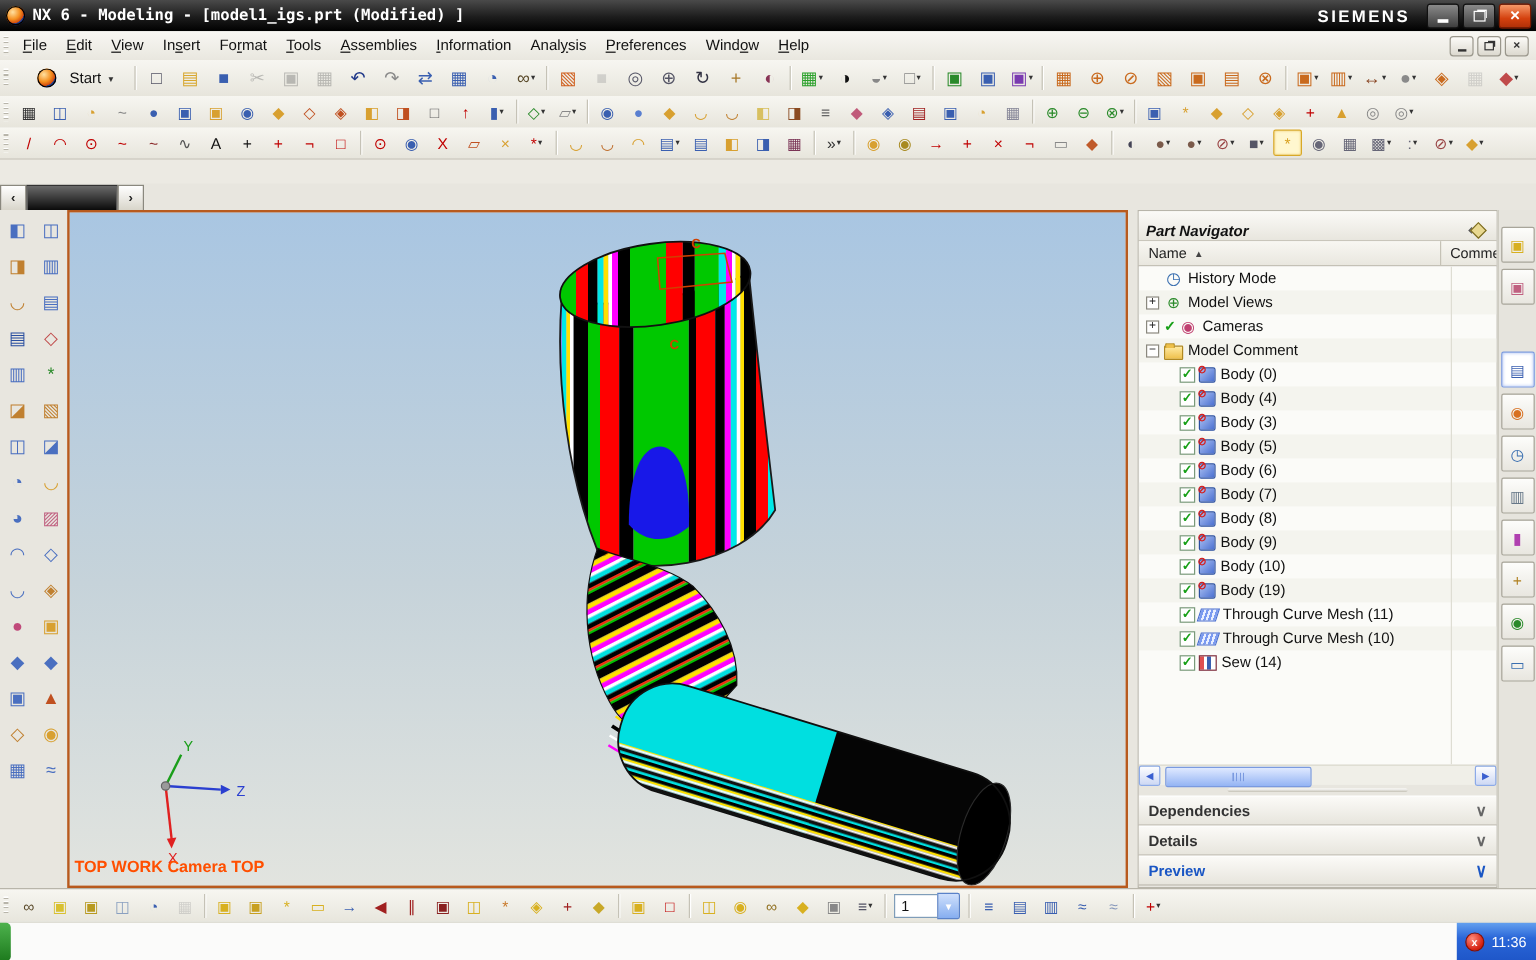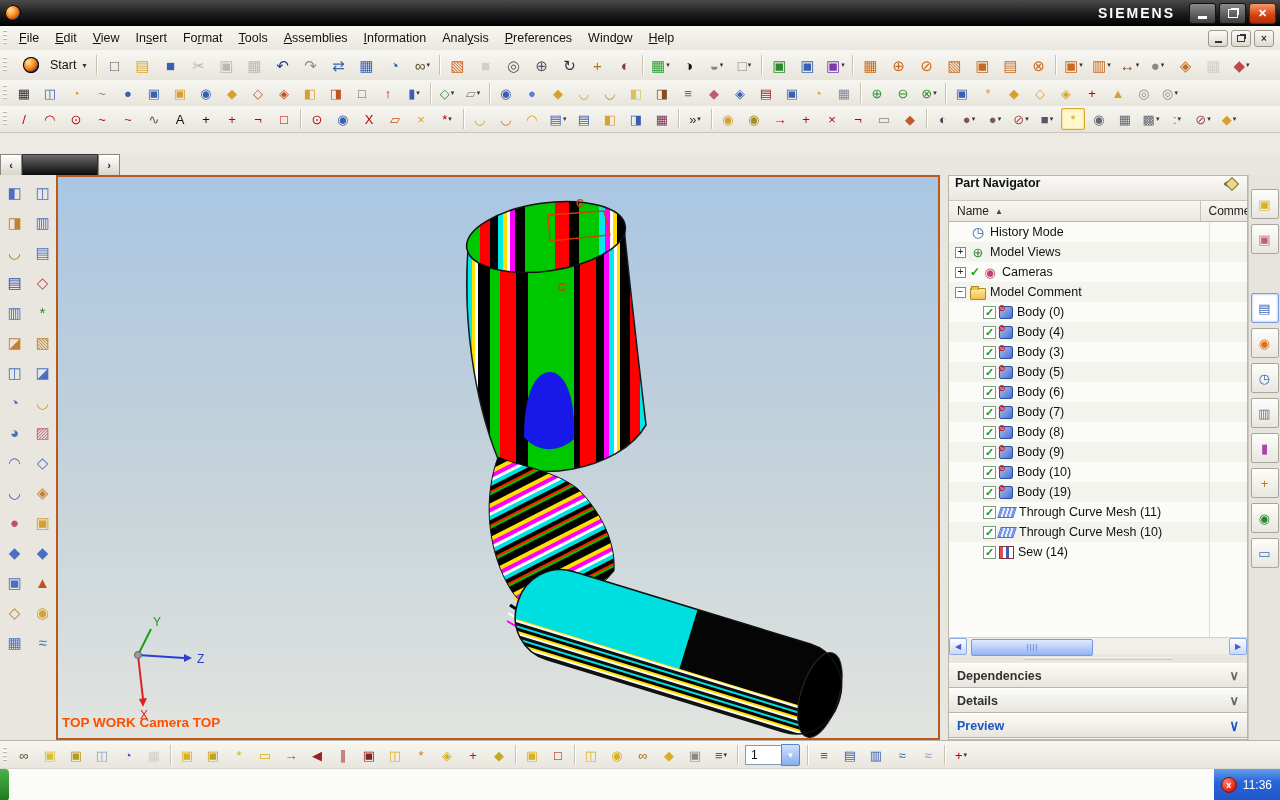--- a/index.html
+++ b/index.html
@@ -40,21 +40,21 @@
   #bottombar{top:740px;height:28px;border-top:1px solid #b8b5aa;}
   .tb-sep{width:1px;height:20px;background:#c5c2b6;box-shadow:1px 0 0 #fff;margin:0 3px;}
   .tbi{display:inline-flex;align-items:center;justify-content:center;width:22px;height:20px;margin:1px 1px;
     border-radius:2px;border:1px solid transparent;}
   .big .tbi{width:24px;height:24px;}
   .gl{font-size:13px;line-height:1;}
   .big .gl{font-size:15px;}
   .tbi.dis{opacity:.35;filter:grayscale(1);}
   .tbi.on{background:#fff7cf;border-color:#d8a828;box-shadow:0 0 2px #e8c050 inset;}
   .cr{font-size:7px;color:#333;margin-left:1px;}
-  .tb-start{display:inline-flex;align-items:center;height:24px;padding:0 7px;margin:0 0;border-radius:2px;gap:5px;}
+  .tb-start{display:inline-flex;align-items:center;height:24px;padding:0 7px;margin:0 8px;border-radius:2px;gap:5px;}
   .tb-start .lbl{font-size:12.5px;}
   .tb-start .cr{font-size:8px;}
   
   .layer-combo{display:inline-flex;align-items:center;margin:0 4px;height:20px;}
   .lc-val{width:30px;height:18px;background:#fff;border:1px solid #7f9db9;border-right:none;
     display:flex;align-items:center;padding-left:5px;font-size:12px;}
   .lc-btn{width:17px;height:20px;background:linear-gradient(#cfe0fc,#86aef0);border:1px solid #5a82c8;border-radius:0 2px 2px 0;
     color:#fff;font-size:8px;display:flex;align-items:center;justify-content:center;}
   
   #cuebar{position:absolute;left:0;top:132px;width:1280px;height:21px;background:linear-gradient(#f2f1ec,#e5e3da);
@@ -71,21 +71,21 @@
   .vcol{position:absolute;top:2px;width:27px;display:flex;flex-direction:column;align-items:center;}
   #vcol1{left:1px;} #vcol2{left:29px;}
   .vcol .tbi{width:24px;height:24px;margin:2px 0;}
   .vcol .gl{font-size:15px;}
   #viewport{position:absolute;left:56px;top:0;width:884px;height:565px;box-sizing:border-box;
     border:2px solid #b85a1e;background:linear-gradient(#a9c6e2,#c6d3da 55%,#e2e4df);}
   #view-label{position:absolute;left:4px;bottom:8px;color:#ff4f00;font-weight:bold;font-size:13.5px;}
   
   #partnav{position:absolute;left:948px;top:0;width:300px;height:565px;background:#f4f3ee;border:1px solid #b8b5aa;box-sizing:border-box;}
   #pn-title{height:24px;background:linear-gradient(#fbfaf7,#e8e6de);border-bottom:1px solid #c9c6bb;
-    display:flex;align-items:flex-start;padding:0 6px;}
+    display:flex;align-items:flex-end;padding:0 6px;font-style:italic;}
   #pn-title .t{font-weight:bold;font-size:12.5px;}
   #pin-btn{margin-left:auto;width:18px;height:16px;display:flex;align-items:center;justify-content:center;}
   .pin{display:block;width:8px;height:8px;border:1px solid #7a6a20;background:#e8d890;transform:rotate(45deg);
     box-shadow:-4px 4px 0 -3px #555;}
   #pn-cols{height:20px;background:linear-gradient(#f8f7f2,#e9e7df);border-bottom:1px solid #b8b5aa;display:flex;align-items:center;}
   .colh{font-size:12px;color:#222;padding-left:8px;display:flex;align-items:center;gap:6px;}
   #col-name{width:252px;}
   #col-comment{border-left:1px solid #c5c2b6;height:20px;display:flex;align-items:center;overflow:hidden;width:40px;white-space:nowrap;}
   .sortarrow{font-size:8px;color:#444;}
   #pn-tree{position:relative;height:415px;overflow:hidden;background:#fbfbf8;}
@@ -144,20 +144,21 @@
     border:1px solid #8a1000;color:#fff;font-size:9px;font-weight:bold;display:flex;align-items:center;justify-content:center;line-height:1;}
   #tray-time{color:#fff;font-size:12px;}
 </style>
 </head>
 <body>
 
 <div id="screen">
 
   <div id="titlebar">
     <span class="nxlogo"></span>
+    <span id="title-text">NX 6 - Modeling - [model1_igs.prt (Modified) ]</span>
     <span id="brand">SIEMENS</span>
     <span class="wbtn">
         <span class="mini"></span>
       </span>
     <span class="wbtn">
         <span class="rest"></span>
       </span>
     <span class="wbtn close">✕</span>
   </div>
 

